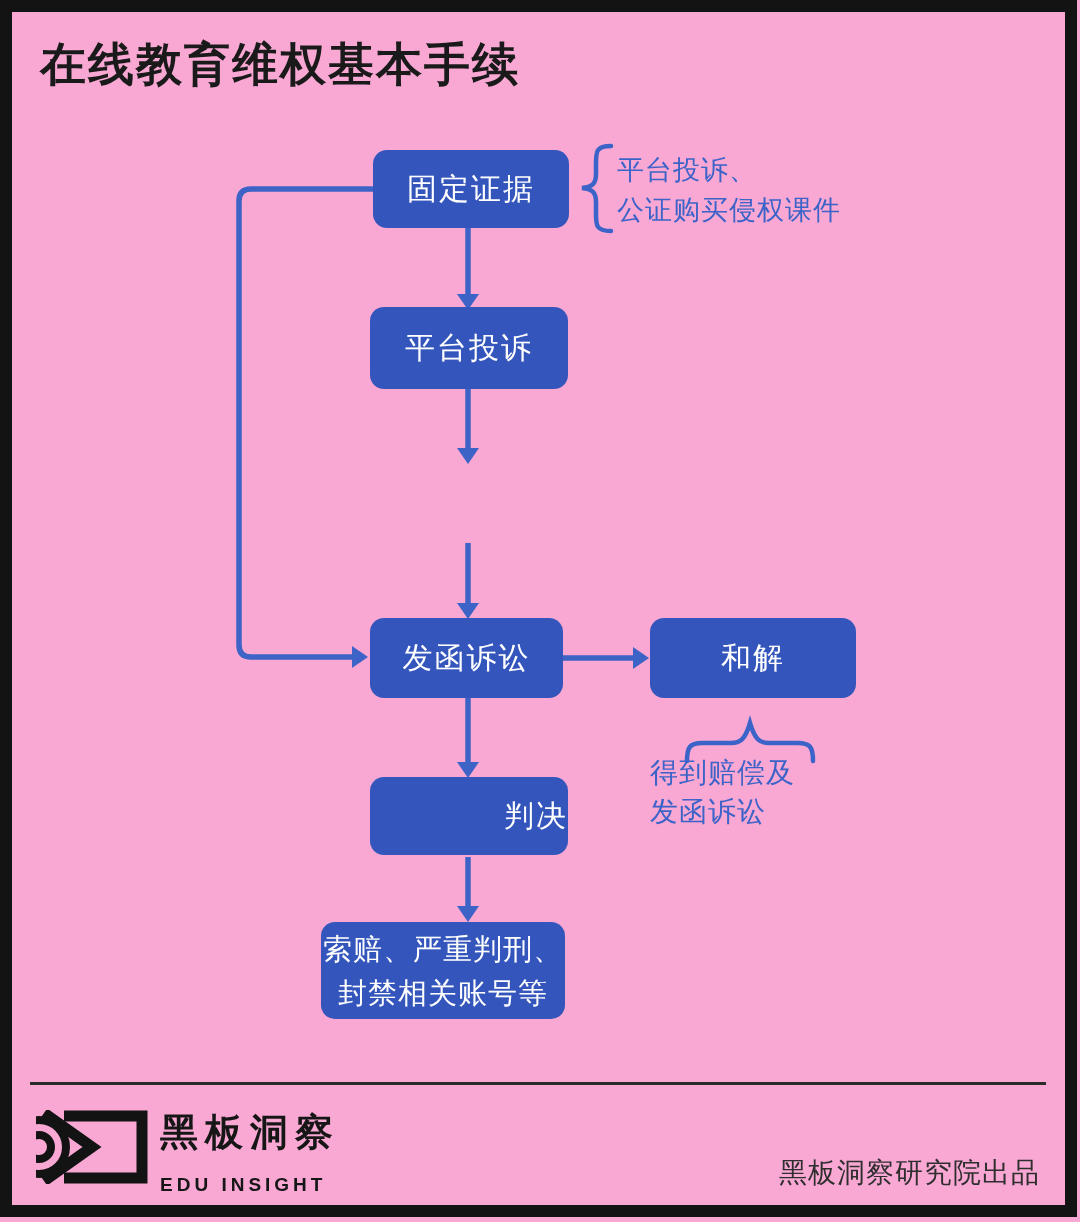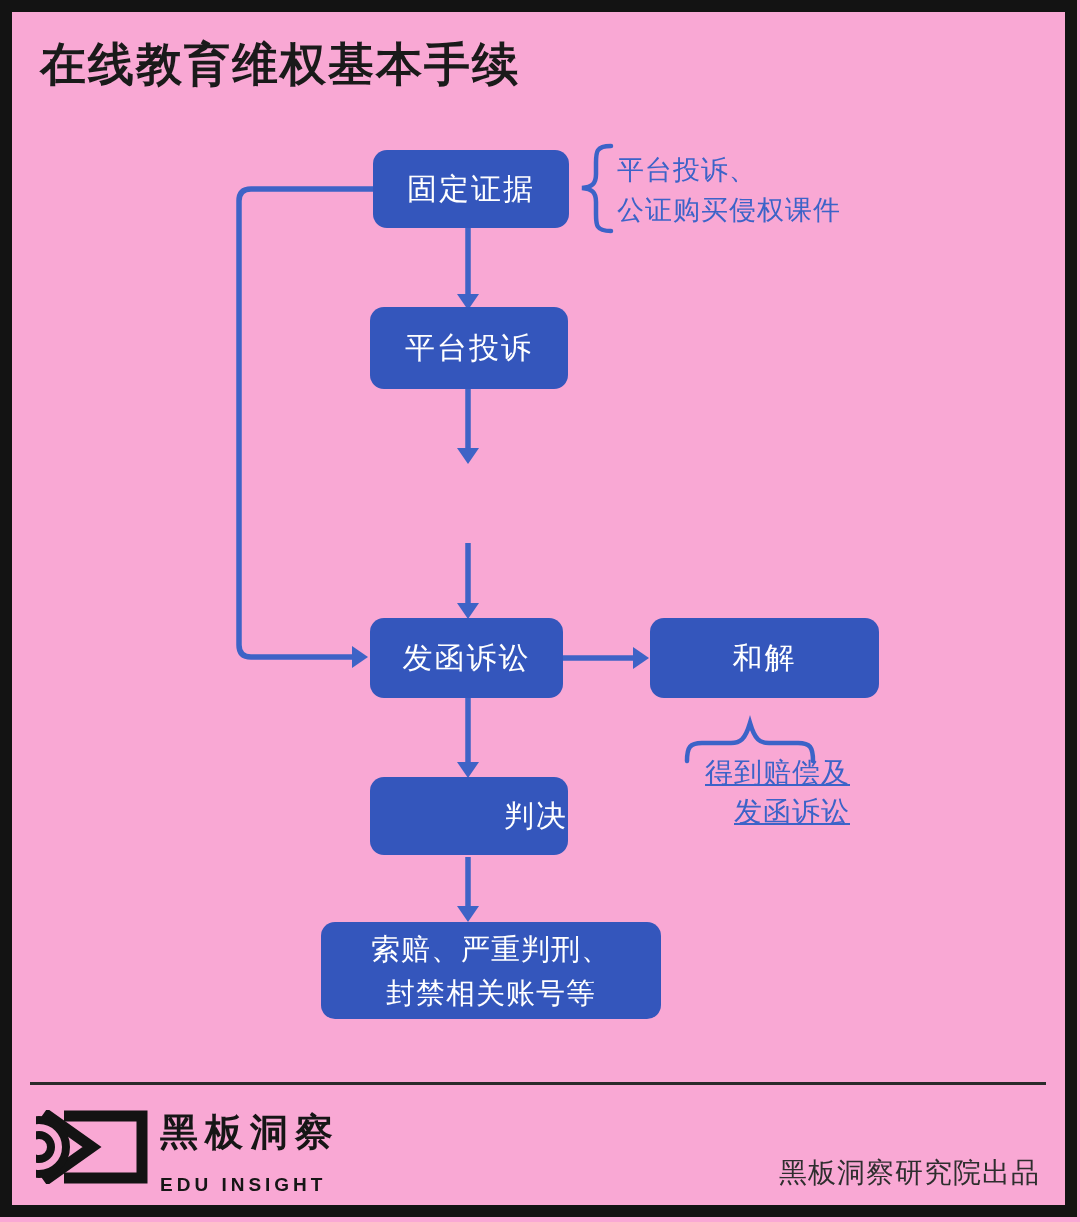--- a/index.html
+++ b/index.html
@@ -28,21 +28,21 @@
     display:flex;flex-direction:column;align-items:center;justify-content:center;
     font-size:30px;font-weight:500;letter-spacing:2px;
     text-align:center;
   }
   .node .line2{font-size:29px;line-height:44px;letter-spacing:1px;}
   .annotation{
     position:absolute;z-index:2;
     color:#3C63C8;font-size:27px;font-weight:500;
     line-height:40px;letter-spacing:1px;
   }
-  .annotation.centered{text-align:right;line-height:39px;font-size:28px;text-decoration:underline;}
+  .annotation.centered{text-align:left;line-height:39px;font-size:28px;}
   .divider{
     position:absolute;left:30px;top:1082px;width:1016px;height:3px;
     background:#2b2b2b;z-index:2;
   }
   .footer-logo{position:absolute;left:36px;top:1110px;z-index:2;display:flex;align-items:flex-start;}
   .brand-text{margin-left:12px;}
   .brand-cn{font-size:38px;font-weight:900;color:#161616;letter-spacing:7px;line-height:44px;}
   .brand-en{font-size:19px;font-weight:700;color:#161616;letter-spacing:4px;margin-top:20px;}
   .credit{
     position:absolute;right:40px;top:1154px;z-index:2;
@@ -89,29 +89,29 @@
 
   <div class="node" style="left:370px;top:307px;width:198px;height:82px;">
     <span>平台投诉</span>
   </div>
 
 
   <div class="node" style="left:370px;top:618px;width:193px;height:80px;">
     <span>发函诉讼</span>
   </div>
 
-  <div class="node" style="left:650px;top:618px;width:229px;height:80px;">
+  <div class="node" style="left:650px;top:618px;width:206px;height:80px;">
     <span>和解</span>
   </div>
 
   <div class="node" style="left:370px;top:777px;width:198px;height:78px;align-items:flex-end;">
     <span>判决</span>
   </div>
 
-  <div class="node" style="left:321px;top:922px;width:340px;height:97px;">
+  <div class="node" style="left:321px;top:922px;width:244px;height:97px;">
     <span class="line2">索赔、严重判刑、</span>
     <span class="line2">封禁相关账号等</span>
   </div>
 
   <div class="annotation" style="left:617px;top:150px;width:280px;">
     <div>平台投诉、</div>
     <div>公证购买侵权课件</div>
   </div>
 
   <div class="annotation centered" style="left:650px;top:753px;width:200px;">

